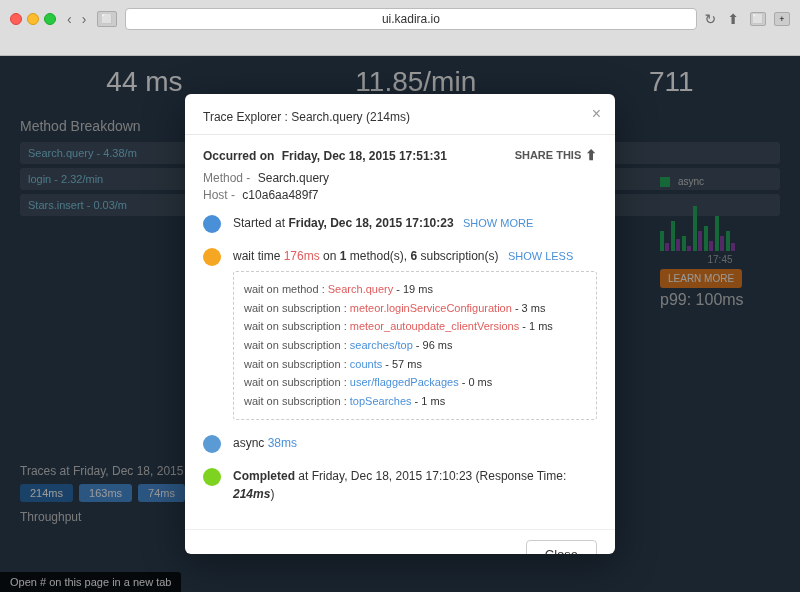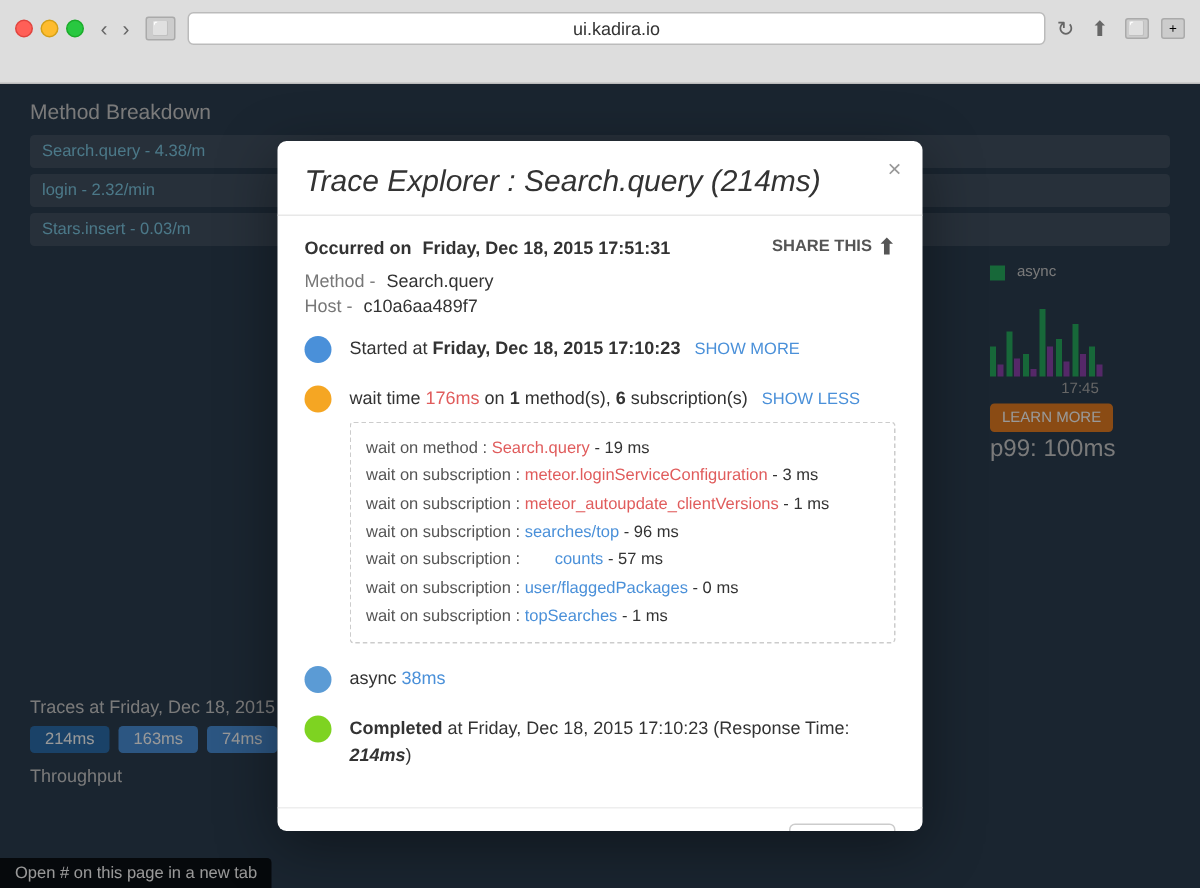--- a/index.html
+++ b/index.html
@@ -158,24 +158,23 @@
       max-height: 460px;
       position: relative;
       overflow: hidden;
     }
 
     .modal-header {
       padding: 16px 18px 10px;
       border-bottom: 1px solid #e8e8e8;
     }
     .modal-title {
-      font-size: 20px;
+      font-size: 12px;
       font-weight: 500;
       color: #333;
-      font-style: italic;
     }
     .modal-close {
       position: absolute;
       top: 12px;
       right: 14px;
       background: none;
       border: none;
       font-size: 16px;
       color: #999;
       cursor: pointer;
@@ -410,20 +409,25 @@
       </div>
     </div>
     <button class="refresh-btn">↻</button>
     <button class="browser-action-btn">⬆</button>
     <div class="window-action-btn">⬜</div>
     <div class="window-action-btn">+</div>
   </div>
 </div>
 
 <div class="main-content">
+  <div class="stats-bar">
+    <div class="stat-value">44 ms</div>
+    <div class="stat-value">11.85/min</div>
+    <div class="stat-value">711</div>
+  </div>
 
   <div class="dashboard-bg">
     <div class="section-title">Method Breakdown</div>
     <div class="list-item-bg">Search.query - 4.38/m</div>
     <div class="list-item-bg">login - 2.32/min</div>
     <div class="list-item-bg">Stars.insert - 0.03/m</div>
   </div>
 
   <div class="chart-area">
     <div style="display:flex;align-items:center;gap:8px;margin-bottom:4px;">
@@ -529,21 +533,21 @@
               <strong>6</strong>
               <span> subscription(s)</span>
               <a class="show-link">SHOW LESS</a>
               
               <div class="wait-box" id="wait-details-container">
 
               <div><span style="color: rgb(85, 85, 85);">wait on method : </span><a style="color: rgb(224, 92, 92); text-decoration: none; cursor: pointer;">Search.query</a><span style="color: rgb(51, 51, 51);"> - 19 ms</span></div>
                   <div><span style="color: rgb(85, 85, 85);">wait on subscription : </span><a style="color: rgb(224, 92, 92); text-decoration: none; cursor: pointer;">meteor.loginServiceConfiguration</a><span style="color: rgb(51, 51, 51);"> - 3 ms</span></div>
                   <div><span style="color: rgb(85, 85, 85);">wait on subscription : </span><a style="color: rgb(224, 92, 92); text-decoration: none; cursor: pointer;">meteor_autoupdate_clientVersions</a><span style="color: rgb(51, 51, 51);"> - 1 ms</span></div>
                   <div><span style="color: rgb(85, 85, 85);">wait on subscription : </span><a style="color: rgb(74, 144, 217); text-decoration: none; cursor: pointer;">searches/top</a><span style="color: rgb(51, 51, 51);"> - 96 ms</span></div>
-                  <div><span style="color: rgb(85, 85, 85);">wait on subscription : </span><a style="color: rgb(74, 144, 217); text-decoration: none; cursor: pointer; margin-left: 20px;">counts</a><span style="color: rgb(51, 51, 51);"> - 57 ms</span></div>
+                  <div><span style="color: rgb(85, 85, 85);">wait on subscription : </span><a style="color: rgb(74, 144, 217); text-decoration: none; cursor: pointer;">counts</a><span style="color: rgb(51, 51, 51);"> - 57 ms</span></div>
                   <div><span style="color: rgb(85, 85, 85);">wait on subscription : </span><a style="color: rgb(74, 144, 217); text-decoration: none; cursor: pointer;">user/flaggedPackages</a><span style="color: rgb(51, 51, 51);"> - 0 ms</span></div>
                   <div><span style="color: rgb(85, 85, 85);">wait on subscription : </span><a style="color: rgb(74, 144, 217); text-decoration: none; cursor: pointer;">topSearches</a><span style="color: rgb(51, 51, 51);"> - 1 ms</span></div>
                 </div>
             </div>
           </div>
 
           <div class="timeline-item">
             <div class="dot dot-blue2"></div>
             <div class="timeline-content">async <span class="async-val">38ms</span></div>
           </div>

